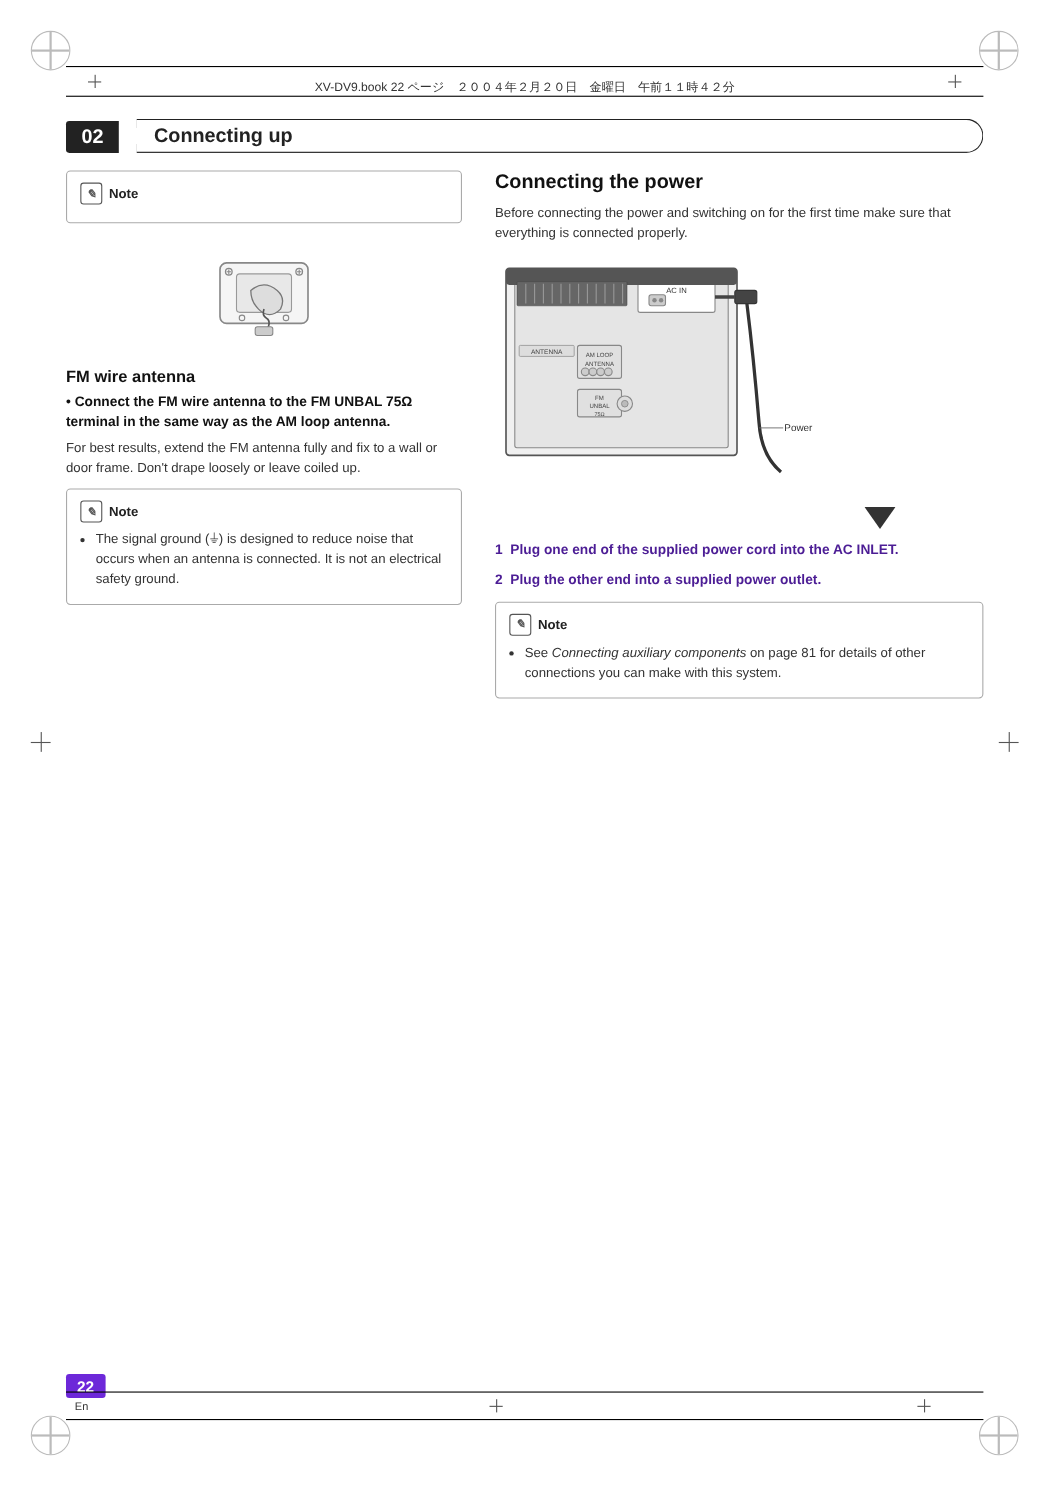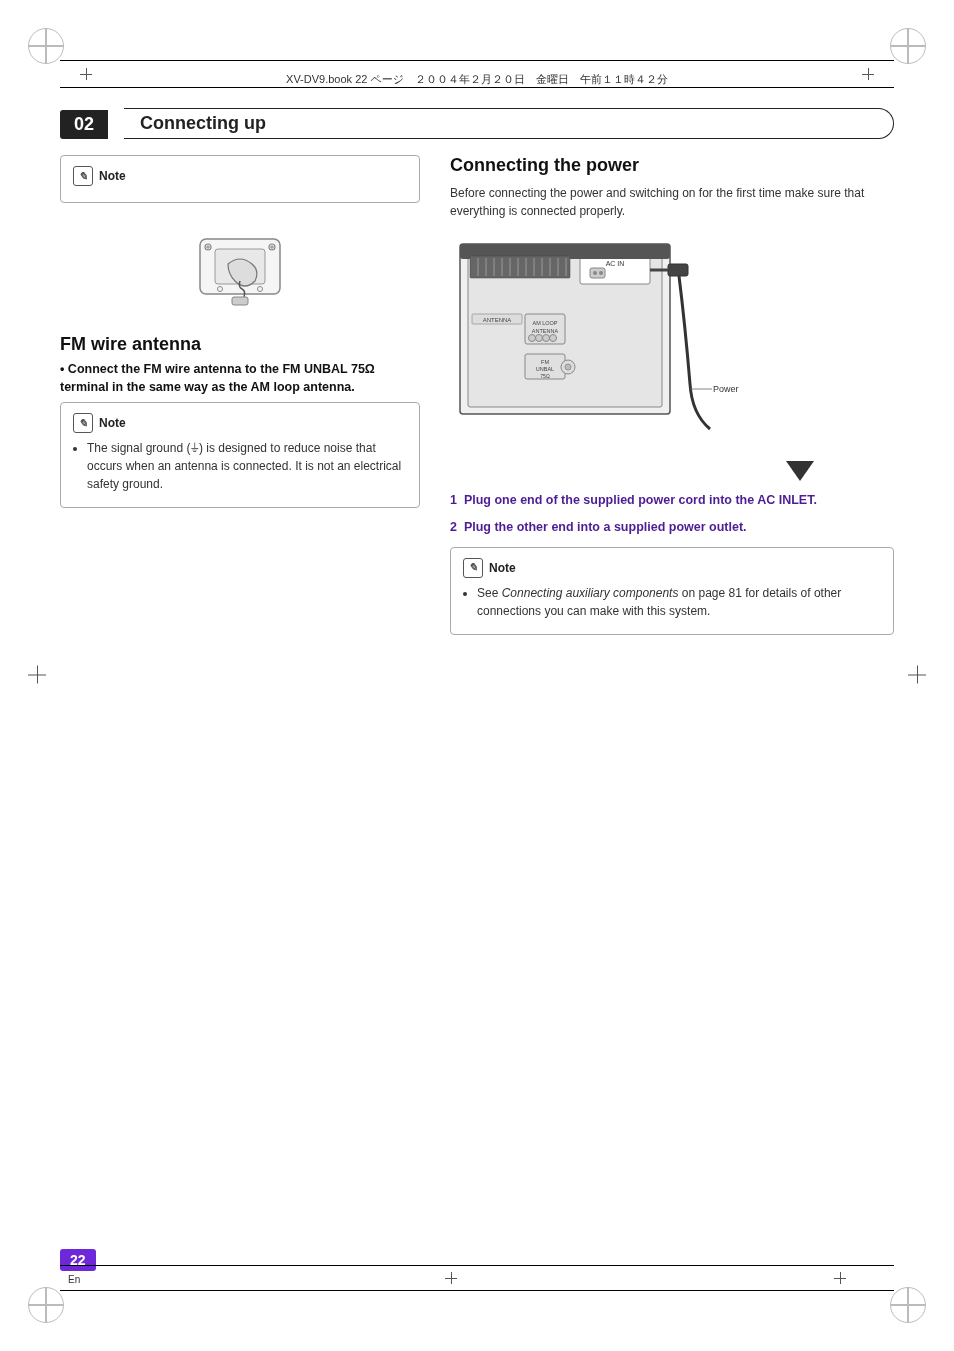--- a/index.html
+++ b/index.html
@@ -128,21 +128,21 @@
     
     .antenna-illustration {
       display: flex;
       justify-content: center;
       margin: 16px 0 20px 0;
     }
 
     
     .section-title {
       font-weight: bold;
-      font-size: 18px;
+      font-size: 15px;
       margin-bottom: 6px;
       color: #111;
     }
     .section-bold-para {
       font-weight: bold;
       font-size: 12.5px;
       line-height: 1.4;
       margin-bottom: 6px;
       color: #111;
     }
@@ -324,20 +324,21 @@
         <circle cx="50" cy="70" r="2.5" fill="none" stroke="#888" stroke-width="1"></circle>
         <circle cx="90" cy="70" r="2.5" fill="none" stroke="#888" stroke-width="1"></circle>
       </svg>
     </div>
 
     <div>
       <div class="section-title">FM wire antenna</div>
       <div class="section-bold-para">
         • <span>Connect the FM wire antenna to the FM UNBAL 75Ω terminal in the same way as the AM loop antenna.</span>
       </div>
+      <div class="section-para">For best results, extend the FM antenna fully and fix to a wall or door frame. Don't drape loosely or leave coiled up.</div>
     </div>
 
     <div class="note-box">
       <div class="note-header">
         <div class="note-icon">✎</div>
         <span>Note</span>
       </div>
       <div class="note-body">
         <ul>
           <li>The signal ground (⏚) is designed to reduce noise that occurs when an antenna is connected. It is not an electrical safety ground.</li>

